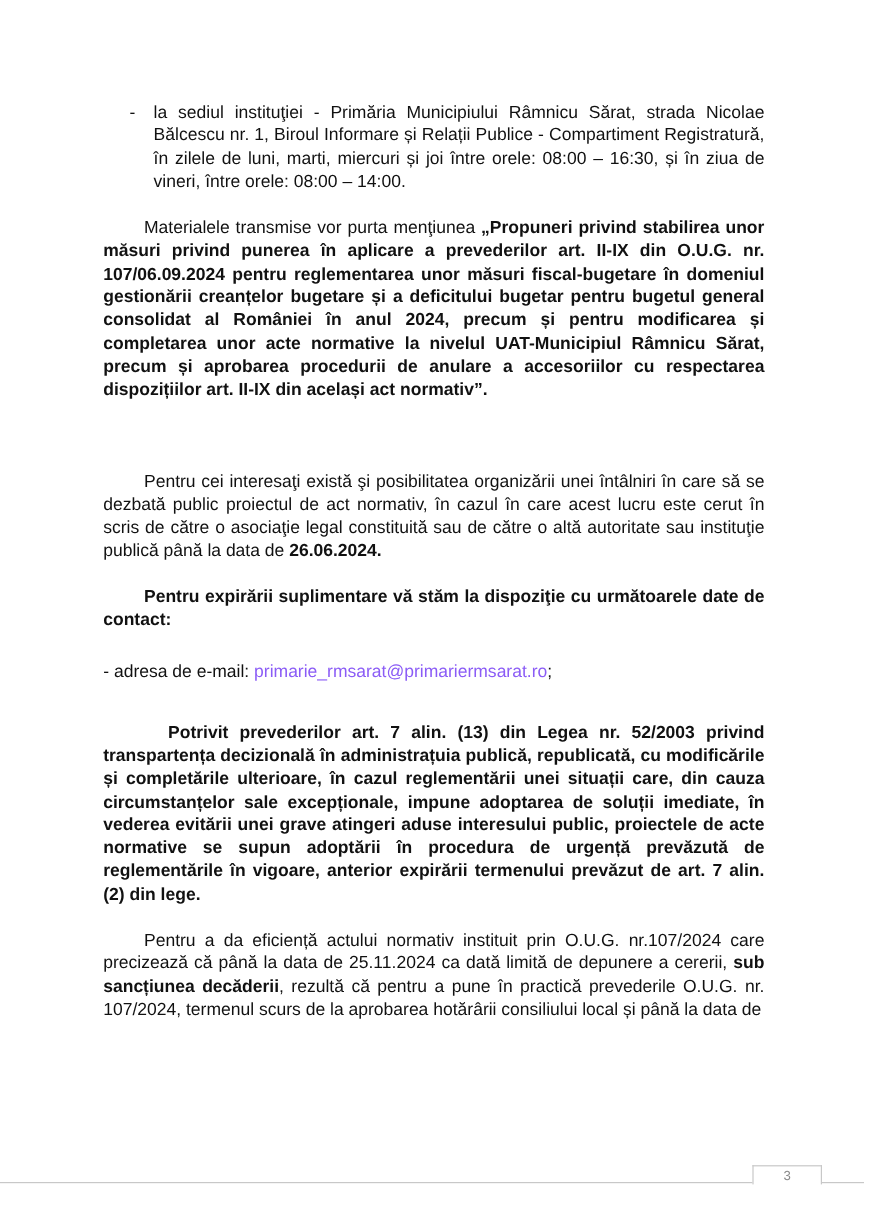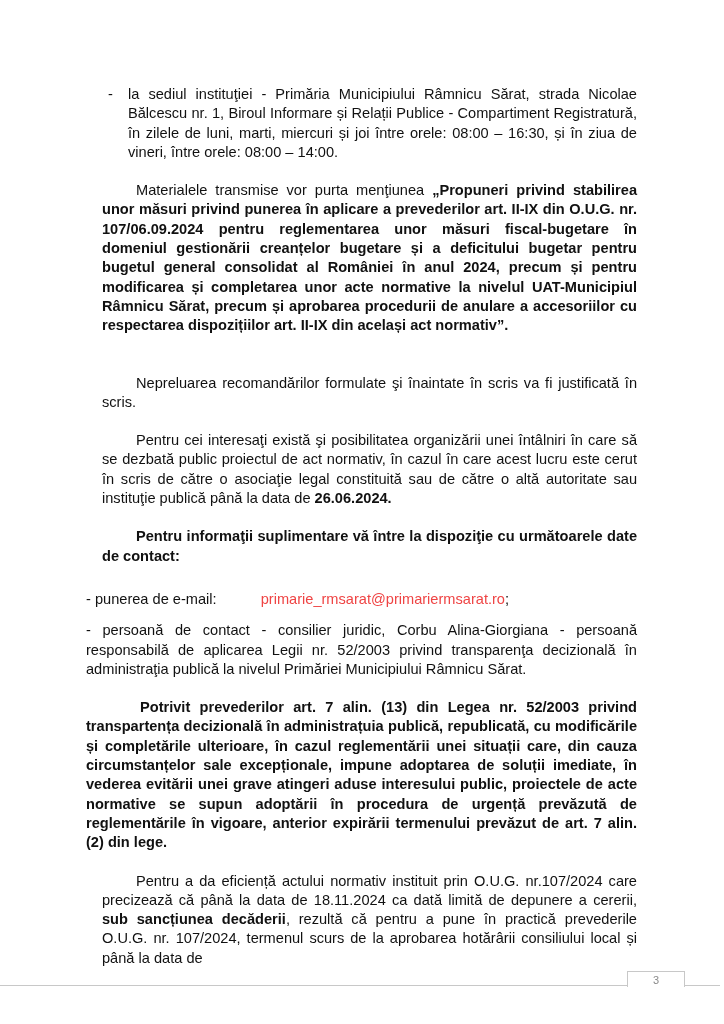--- a/index.html
+++ b/index.html
@@ -1,27 +1,27 @@
 <!DOCTYPE html>
 <html><head>
 <meta charset="utf-8">
 <style>
   html, body { margin: 0; padding: 0; background: #ffffff; }
   body { width: 724px; height: 1024px; position: relative; overflow: hidden;
          font-family: "Liberation Sans", "DejaVu Sans", sans-serif; color: #111; }
   .page { position: absolute; left: 86px; top: 85px; width: 551px; }
   p { margin: 0; font-size: 14.6px; line-height: 19.3px; text-align: justify; }
-  .ind { text-indent: 34px; margin-left: 16px; }
+  .ind { text-indent: 34px; }
   .ind2 { text-indent: 54px; font-weight: bold; }
   .b { font-weight: bold; }
   .gap { height: 19px; }
   .gap-s { height: 12px; }
   .bullet { position: relative; padding-left: 42px; }
   .bullet .dash { position: absolute; left: 22px; top: 0; }
-  a.email { color: #ef4444; text-decoration: none; margin-left: 40px; }
+  a.email { color: #8b5cf6; text-decoration: none; }
   .footer-line { position: absolute; left: 0px; top: 985px; width: 720px; height: 0; border-top: 1.5px solid #c8c8c8; }
   .page-tab { position: absolute; left: 627px; top: 971px; width: 56px; height: 15px;
               border: 1.5px solid #c8c8c8; border-bottom: none; background: #fff;
               text-align: center; font-size: 11px; line-height: 17px; color: #8a8a8a; }
 </style>
 </head>
 <body>
 
 <div class="page">
 
@@ -34,50 +34,48 @@
 
   <p class="ind">
     <span>Materialele transmise vor purta menţiunea </span><span class="b">„Propuneri privind stabilirea unor măsuri privind punerea în aplicare a prevederilor art. II-IX din O.U.G. nr. 107/06.09.2024 pentru reglementarea unor măsuri fiscal-bugetare în domeniul gestionării creanțelor bugetare și a deficitului bugetar pentru bugetul general consolidat al României în anul 2024, precum și pentru modificarea și completarea unor acte normative la nivelul UAT-Municipiul Râmnicu Sărat, precum și aprobarea procedurii de anulare a accesoriilor cu respectarea dispozițiilor art. II-IX din același act normativ”.</span>
   </p>
 
   <div class="gap"></div>
 
 
   <div class="gap"></div>
 
-  <p class="ind">Nepreluarea recomandărilor formulate şi înaintate în scris va fi justificată în scris.</p>
 
   <div class="gap"></div>
 
   <p class="ind">
     <span>Pentru cei interesaţi există şi posibilitatea organizării unei întâlniri în care să se dezbată public proiectul de act normativ, în cazul în care acest lucru este cerut în scris de către o asociaţie legal constituită sau de către o altă autoritate sau instituţie publică până la data de </span><span class="b">26.06.2024.</span>
   </p>
 
   <div class="gap"></div>
 
-  <p class="ind b">Pentru informaţii suplimentare vă între la dispoziţie cu următoarele date de contact:</p>
+  <p class="ind b">Pentru expirării suplimentare vă stăm la dispoziţie cu următoarele date de contact:</p>
 
   <div class="gap-s"></div>
 
 
   <div class="gap-s"></div>
 
   <p>
-    <span>- punerea de e-mail: </span><a class="email">primarie_rmsarat@primariermsarat.ro</a><span>;</span>
+    <span>- adresa de e-mail: </span><a class="email">primarie_rmsarat@primariermsarat.ro</a><span>;</span>
   </p>
 
   <div class="gap-s"></div>
 
-  <p>- persoană de contact - consilier juridic, Corbu Alina-Giorgiana - persoană responsabilă de aplicarea Legii nr. 52/2003 privind transparenţa decizională în administraţia publică la nivelul Primăriei Municipiului Râmnicu Sărat.</p>
 
   <div class="gap"></div>
 
   <p class="ind2">Potrivit prevederilor art. 7 alin. (13) din Legea nr. 52/2003 privind transpartența decizională în administrațuia publică, republicată, cu modificările și completările ulterioare, în cazul reglementării unei situații care, din cauza circumstanțelor sale excepționale, impune adoptarea de soluții imediate, în vederea evitării unei grave atingeri aduse interesului public, proiectele de acte normative se supun adoptării în procedura de urgență prevăzută de reglementările în vigoare, anterior expirării termenului prevăzut de art. 7 alin. (2) din lege.</p>
 
   <div class="gap"></div>
 
   <p class="ind">
-    <span>Pentru a da eficiență actului normativ instituit prin O.U.G. nr.107/2024 care precizează că până la data de 18.11.2024 ca dată limită de depunere a cererii, </span><span class="b">sub sancțiunea decăderii</span><span>, rezultă că pentru a pune în practică prevederile O.U.G. nr. 107/2024, termenul scurs de la aprobarea hotărârii consiliului local și până la data de</span>
+    <span>Pentru a da eficiență actului normativ instituit prin O.U.G. nr.107/2024 care precizează că până la data de 25.11.2024 ca dată limită de depunere a cererii, </span><span class="b">sub sancțiunea decăderii</span><span>, rezultă că pentru a pune în practică prevederile O.U.G. nr. 107/2024, termenul scurs de la aprobarea hotărârii consiliului local și până la data de</span>
   </p>
 </div>
 
 <div class="footer-line"></div>
 <div class="page-tab">3</div>
 
 </body></html>

